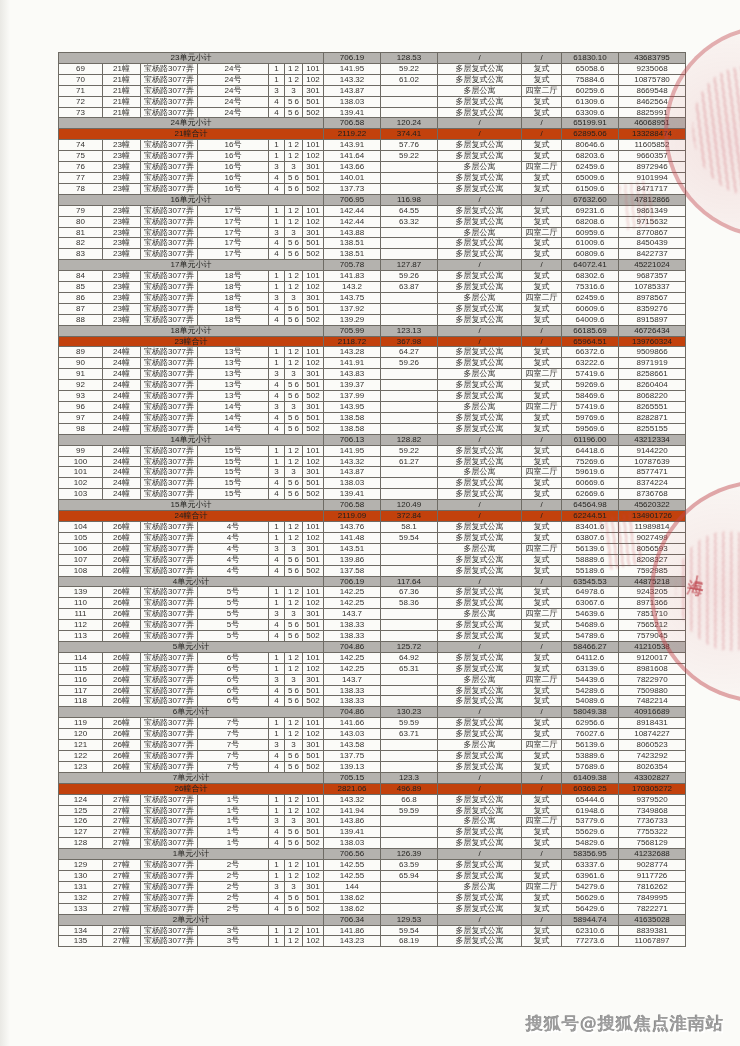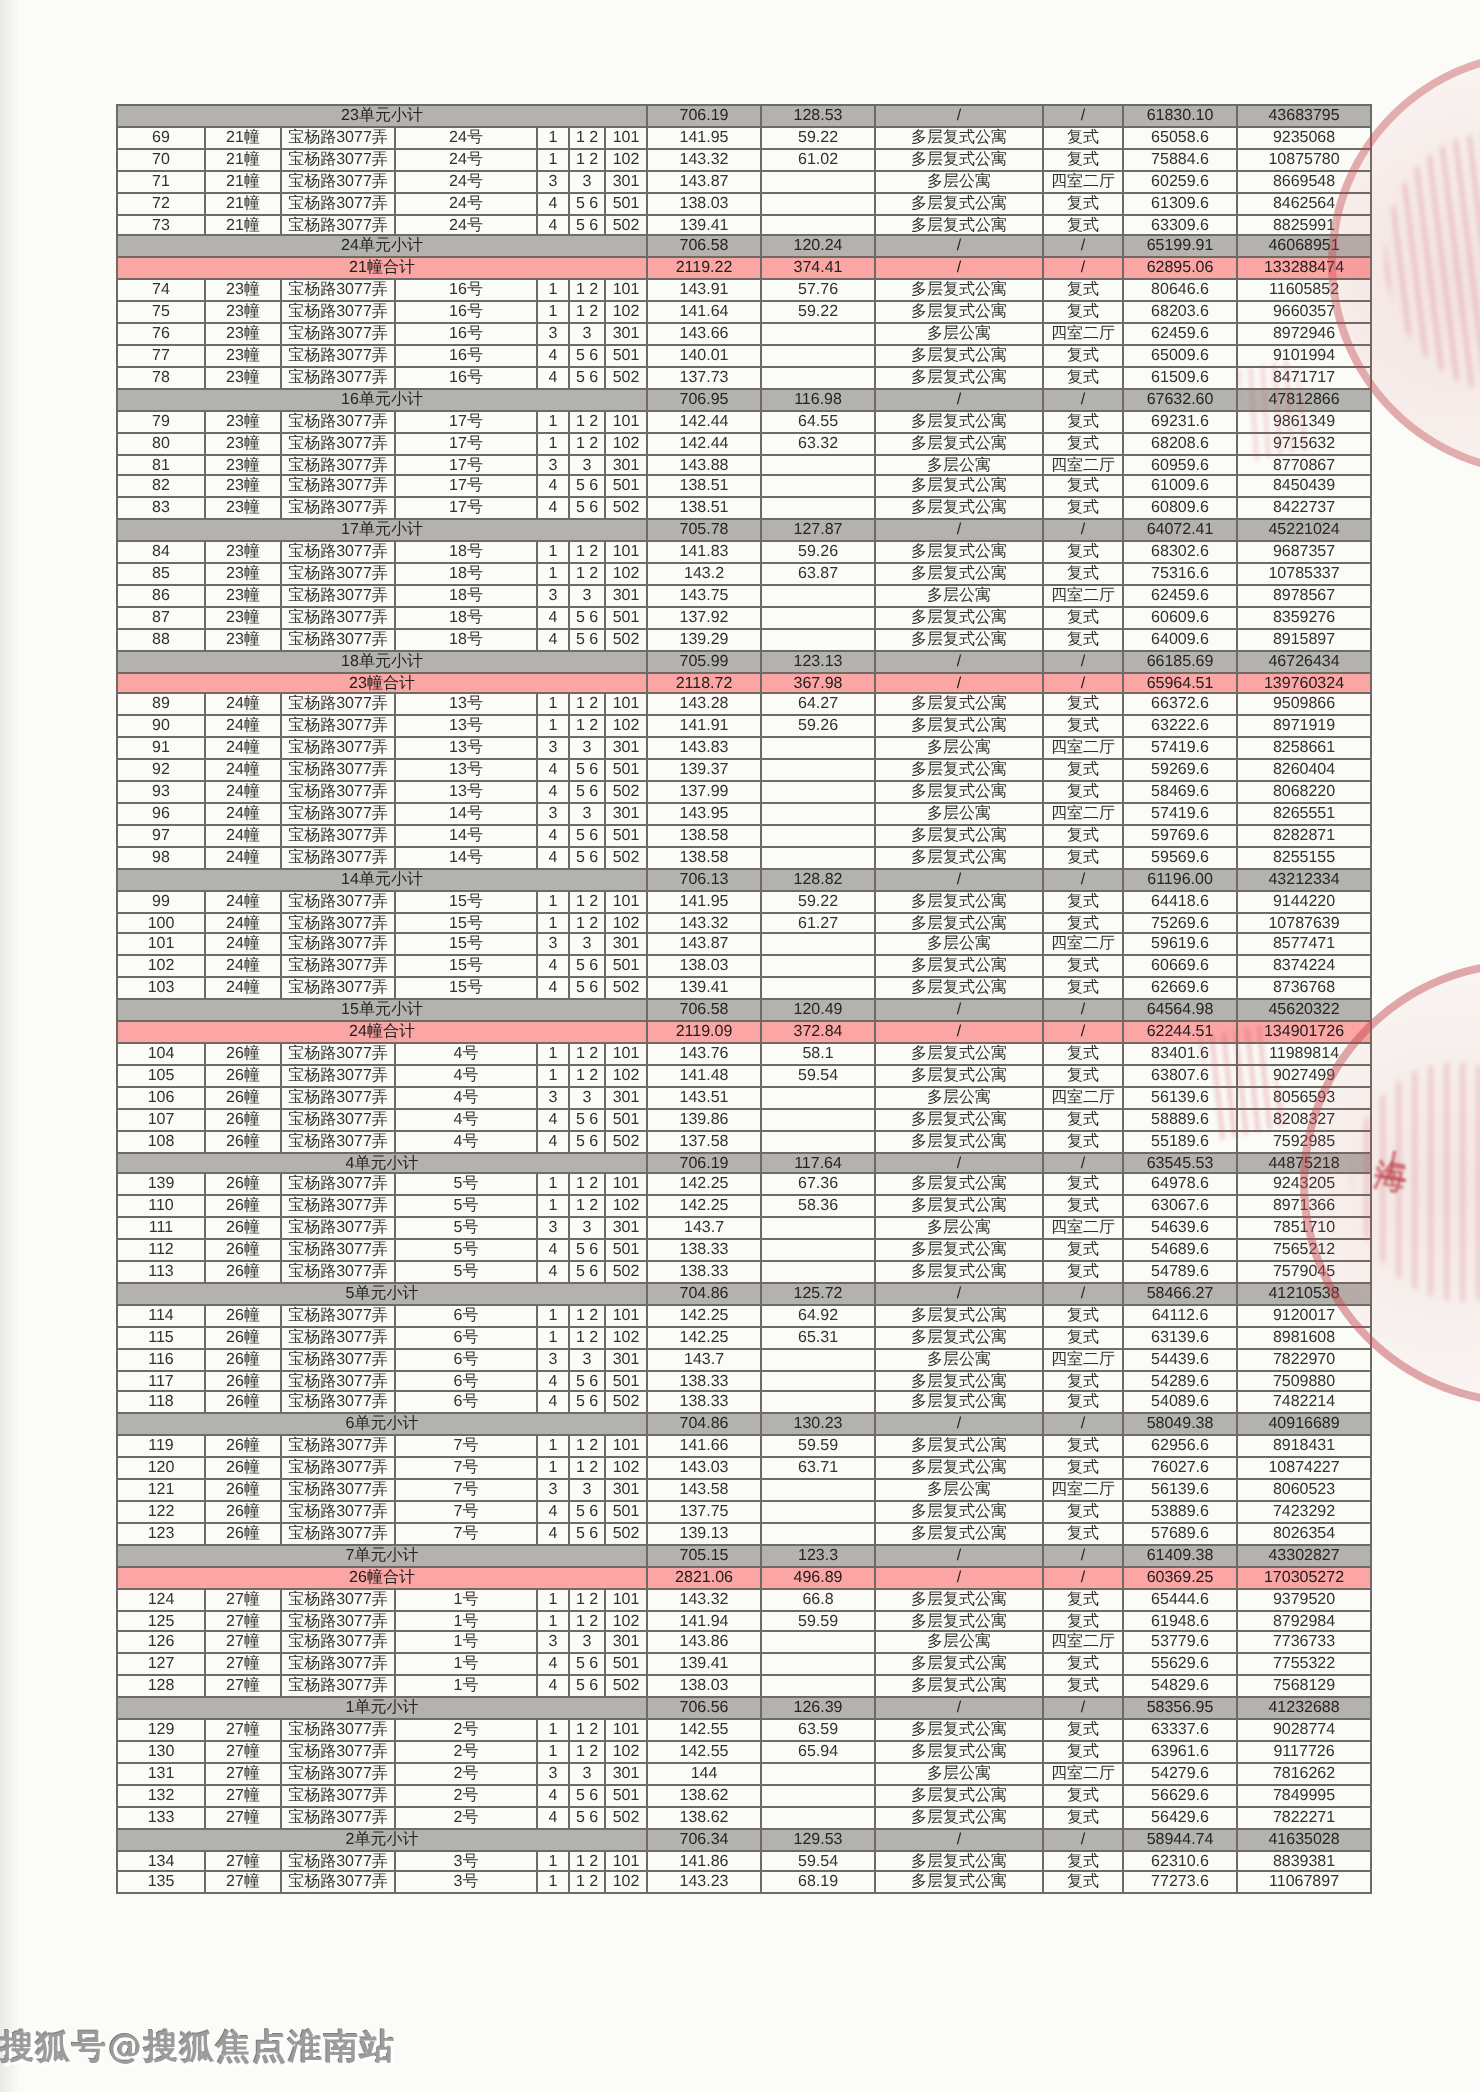--- a/index.html
+++ b/index.html
@@ -16,21 +16,21 @@
     border-collapse:collapse;table-layout:fixed;
   }
   table.price td{
     border:1px solid #6e6b64;
     height:9.8px;line-height:9.9px;
     font-size:8px;text-align:center;padding:0;
     white-space:nowrap;overflow:hidden;
     color:#33312e;
   }
   tr.subtotal td{background:#b4b2ae;color:#262522;}
-  tr.grand td{background:#fca5a5;color:#21201e;}
+  tr.grand td{background:#c2410c;color:#21201e;}
   
   .stamp{position:absolute;border-radius:50%;pointer-events:none;}
   .stamp-a{
     left:664px;top:25px;width:205px;height:205px;
     border:4px solid rgba(193,70,78,0.40);
     background:radial-gradient(circle at 30% 55%,rgba(200,80,90,0.14),rgba(200,80,90,0.05) 55%,transparent 70%);
   }
   .stamp-a::before{
     content:"";position:absolute;left:12%;top:18%;width:55%;height:64%;border-radius:50%;
     background:repeating-linear-gradient(97deg,rgba(195,70,80,0.28) 0 2px,transparent 2px 7px);
@@ -56,21 +56,21 @@
   }
   .stamp-frag{
     position:absolute;pointer-events:none;border-radius:2px;
     background:repeating-linear-gradient(96deg,rgba(195,70,80,0.30) 0 2px,transparent 2px 6px);
     filter:blur(1.1px);
   }
   .frag1{left:604px;top:515px;width:34px;height:52px;transform:rotate(-12deg);}
   .frag2{left:622px;top:182px;width:30px;height:46px;transform:rotate(-10deg);opacity:.7;}
   
   .watermark{
-    position:absolute;left:0;right:16px;top:1012px;text-align:left;
+    position:absolute;left:0;right:16px;top:1012px;text-align:right;
     font-size:17px;font-weight:700;letter-spacing:1px;
     color:#9c9c9c;
     text-shadow:1.5px 1.5px 0 #ffffff,-0.5px -0.5px 0 #7d7d7d;
     font-family:"DejaVu Sans",sans-serif;
   }
 </style>
 </head>
 <body>
 
 <div class="scan-edge"></div>
@@ -1043,21 +1043,21 @@
         <td>宝杨路3077弄</td>
         <td>1号</td>
         <td>1</td>
         <td>1 2</td>
         <td>102</td>
         <td>141.94</td>
         <td>59.59</td>
         <td>多层复式公寓</td>
         <td>复式</td>
         <td>61948.6</td>
-        <td>8792984</td>
+        <td>7349868</td>
       </tr>
       <tr>
         <td>126</td>
         <td>27幢</td>
         <td>宝杨路3077弄</td>
         <td>1号</td>
         <td>3</td>
         <td>3</td>
         <td>301</td>
         <td>143.86</td>

